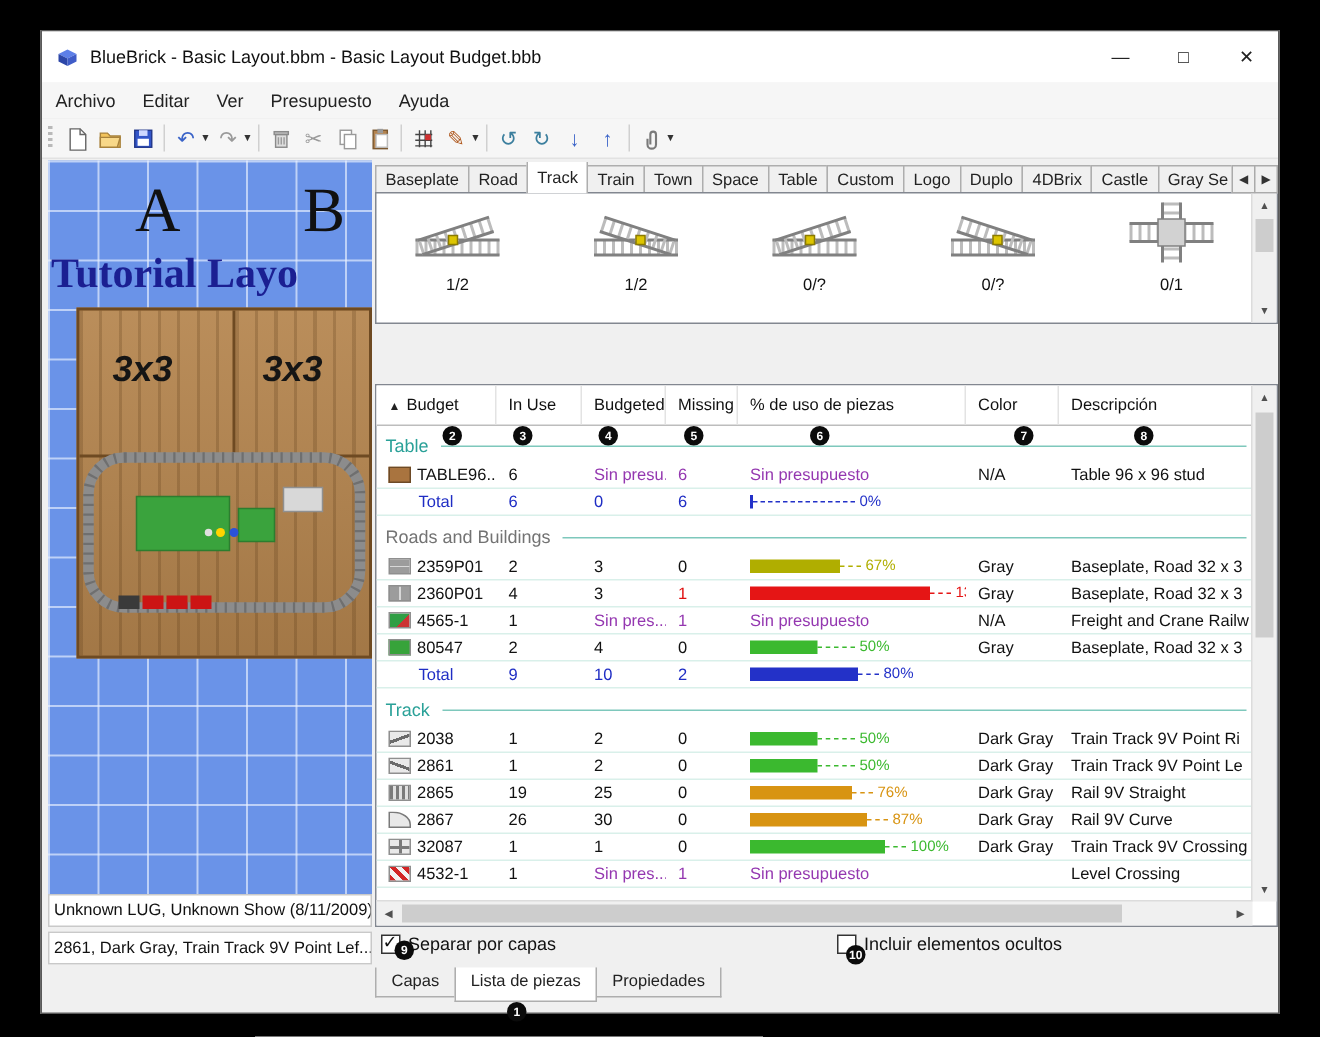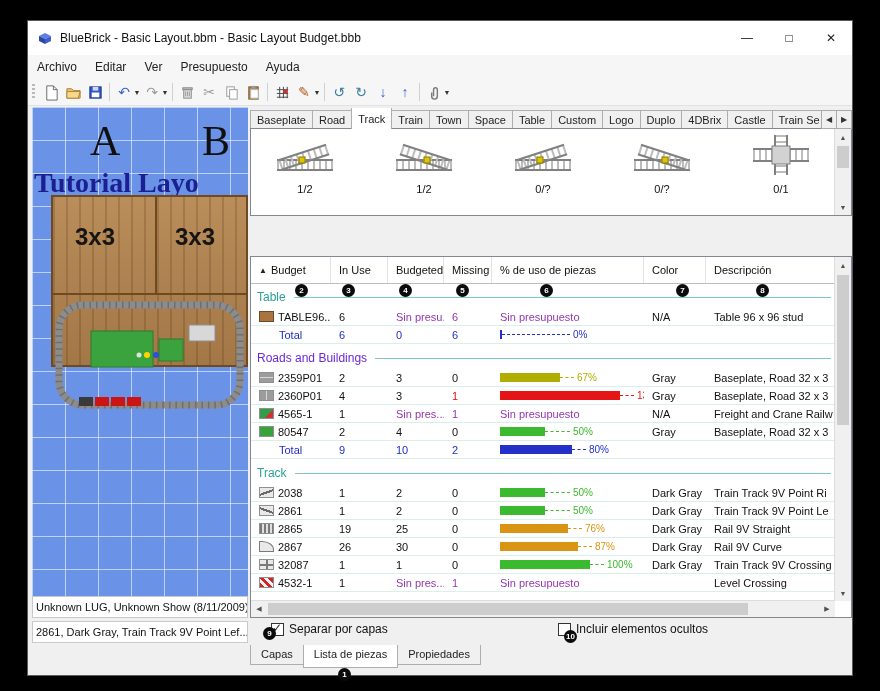--- a/index.html
+++ b/index.html
@@ -31,24 +31,24 @@
   
   .map{position:absolute;left:4px;top:86px;width:216px;height:489px;overflow:hidden;
        background-color:#6a93e8;
        background-image:linear-gradient(rgba(235,242,255,.65) 1px,transparent 1px),
                         linear-gradient(90deg,rgba(235,242,255,.65) 1px,transparent 1px);
        background-size:33px 33px;}
   .cellA,.cellB{position:absolute;top:10px;font-family:"Liberation Serif","DejaVu Serif",serif;font-size:42px;color:#101010;}
   .cellA{left:58px;} .cellB{left:170px;}
   .maptitle{position:absolute;left:2px;top:60px;width:230px;font-family:"Liberation Serif","DejaVu Serif",serif;
             font-weight:bold;font-size:28px;color:#1b1f92;white-space:nowrap;overflow:hidden;}
-  .wood{position:absolute;left:19px;top:88px;width:197px;height:172px;background-color:#b5854e;
+  .wood{position:absolute;left:19px;top:98px;width:197px;height:234px;background-color:#b5854e;
         background-image:repeating-linear-gradient(90deg,rgba(72,42,10,.20) 0 2px,transparent 2px 13px),
                          linear-gradient(rgba(255,255,255,.07),rgba(0,0,0,.10));
-        border:2px solid #6e4a22;box-sizing:border-box;}
+        border:2px solid #6e4a22;box-sizing:border-box;font-style:italic;}
   .wood .vline{position:absolute;left:102px;top:0;width:2px;height:96px;background:#6e4a22;}
   .wood .hline{position:absolute;left:0;top:96px;width:100%;height:2px;background:#6e4a22;}
   .p3x3{position:absolute;top:26px;font-weight:bold;font-size:24px;color:#151515;}
   .p3x3.one{left:22px;} .p3x3.two{left:122px;}
   .tracksvg{position:absolute;left:19px;top:190px;}
   .mapstatus1,.mapstatus2{position:absolute;left:4px;width:216px;height:22px;background:#fff;border:1px solid #c9c9c9;
        box-sizing:border-box;font-size:11px;color:#111;line-height:20px;padding-left:3px;white-space:nowrap;overflow:hidden;}
   .mapstatus1{top:575px;} .mapstatus2{top:600px;}
 
   
@@ -107,21 +107,21 @@
   .gname{font-size:12px;padding-left:6px;white-space:nowrap;}
   .gline{flex:1;height:1px;background:#7ec8bc;margin:0 4px 0 8px;}
   .totrow .c-id{padding-left:28px;}
   .bar{height:9px;display:inline-block;flex:none;}
   .dash{border-top:1px dashed #888;height:0;display:inline-block;flex:none;}
   .pct-label{font-size:10px;margin-left:3px;}
 
   
   .checkrow{position:absolute;left:222px;top:601px;width:602px;height:20px;}
   .chk{position:absolute;display:flex;align-items:center;font-size:12px;color:#111;}
-  .chk1{left:21px;} .chk2{left:308px;}
+  .chk1{left:4px;} .chk2{left:308px;}
   .box{width:13px;height:13px;border:1px solid #333;background:#fff;margin-right:5px;position:relative;box-sizing:border-box;}
   .box.checked::after{content:"✓";position:absolute;left:0px;top:-3px;font-size:12px;color:#111;}
   .btabs{position:absolute;left:222px;top:624px;height:23px;display:flex;align-items:flex-start;}
   .btab{height:19px;line-height:19px;padding:0 10px;font-size:11px;color:#222;background:#f0f0f0;
         border:1px solid #aeaeae;border-top:none;margin-right:-1px;}
   .btab.sel{background:#fff;height:22px;position:relative;z-index:2;}
 
   
   .ann{position:absolute;width:13px;height:13px;border-radius:50%;background:#0b0b0b;color:#fff;
        font-size:8px;font-weight:bold;display:flex;align-items:center;justify-content:center;z-index:60;}
@@ -309,21 +309,21 @@
       <span class="ltab sel">Track</span>
       <span class="ltab">Train</span>
       <span class="ltab">Town</span>
       <span class="ltab">Space</span>
       <span class="ltab">Table</span>
       <span class="ltab">Custom</span>
       <span class="ltab">Logo</span>
       <span class="ltab">Duplo</span>
       <span class="ltab">4DBrix</span>
       <span class="ltab">Castle</span>
-      <span class="ltab">Train Se</span>
+      <span class="ltab">Gray Se</span>
       <div class="tabscroll">
         <div class="tsbtn">◀</div>
         <div class="tsbtn">▶</div>
       </div>
     </div>
 
     <div class="parts">
       <div class="partsrow">
         <div class="pcell">
           <svg class="pthumb" viewBox="0 0 62 44">
@@ -406,21 +406,21 @@
           <div class="bc c-pct">
               <span class="bar" style="width: 2px; background: rgb(35, 49, 200);"></span>
               <span class="dash" style="width: 68px; border-top-color: rgb(35, 49, 200);"></span>
               <span class="pct-label" style="color: rgb(35, 49, 200);">0%</span>
             </div>
           <div class="bc c-col"></div>
             <div class="bc c-desc"></div>
         </div>
 
         <div class="grow">
-          <span class="gname" style="color: #6d28d9;">Roads and Buildings</span>
+          <span class="gname" style="color: #737373;">Roads and Buildings</span>
             <span class="gline"></span>
         </div>
         <div class="brow">
           <div class="bc c-id">
               <span class="picon pi-road"></span>
               <span>2359P01</span>
             </div>
           <div class="bc c-use">2</div>
           <div class="bc c-bud">3</div>
           <div class="bc c-mis">0</div>

